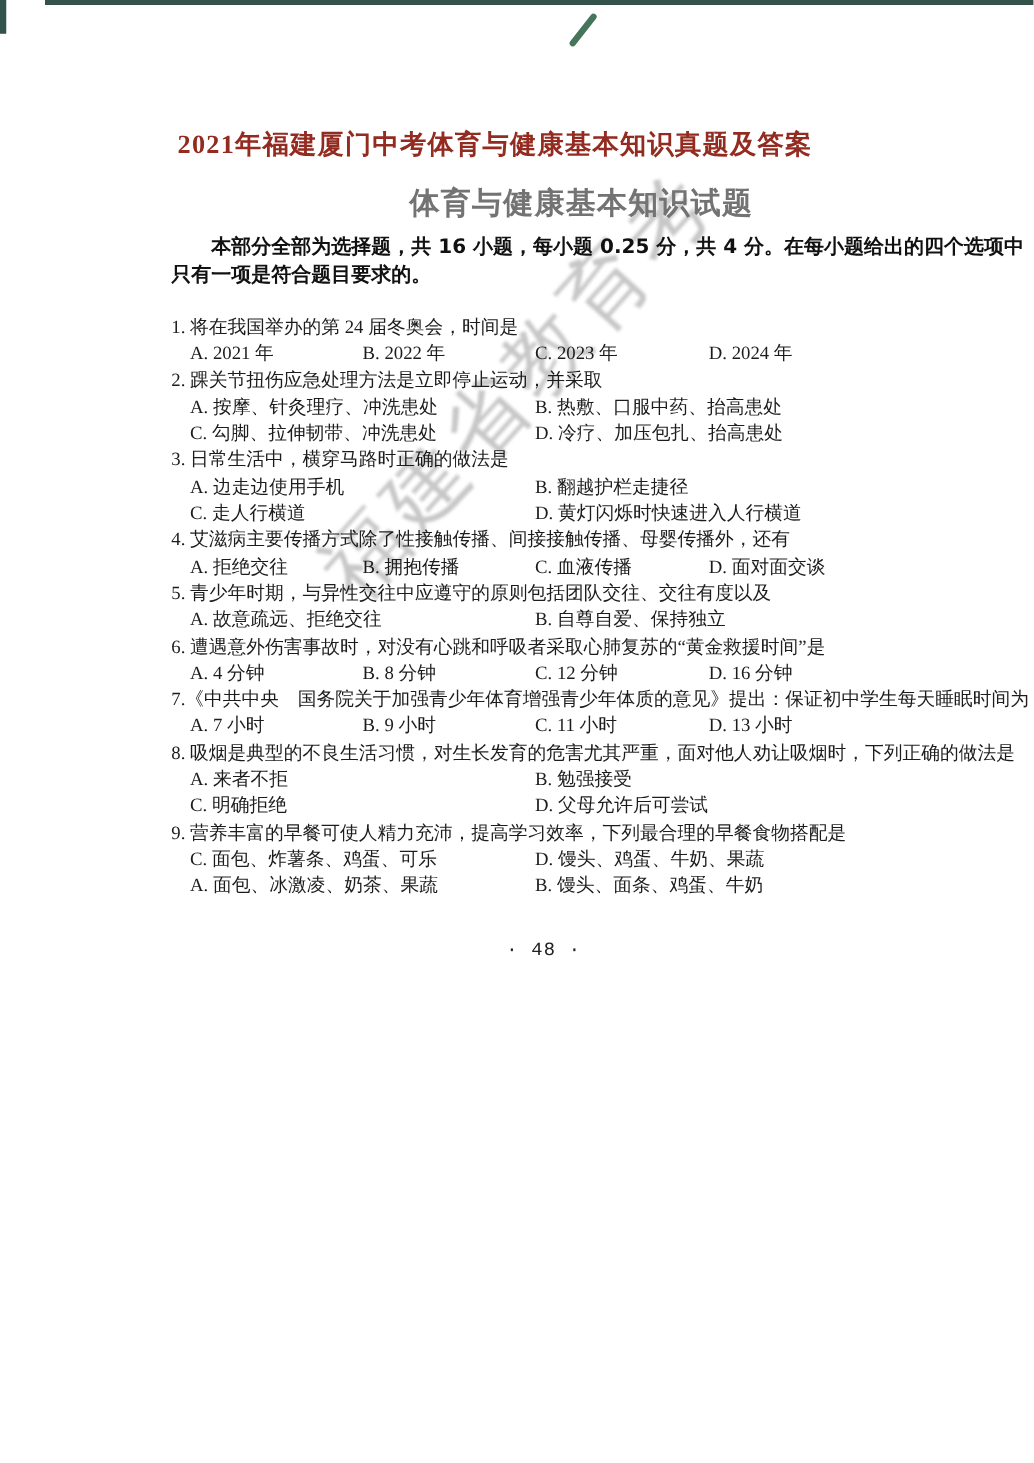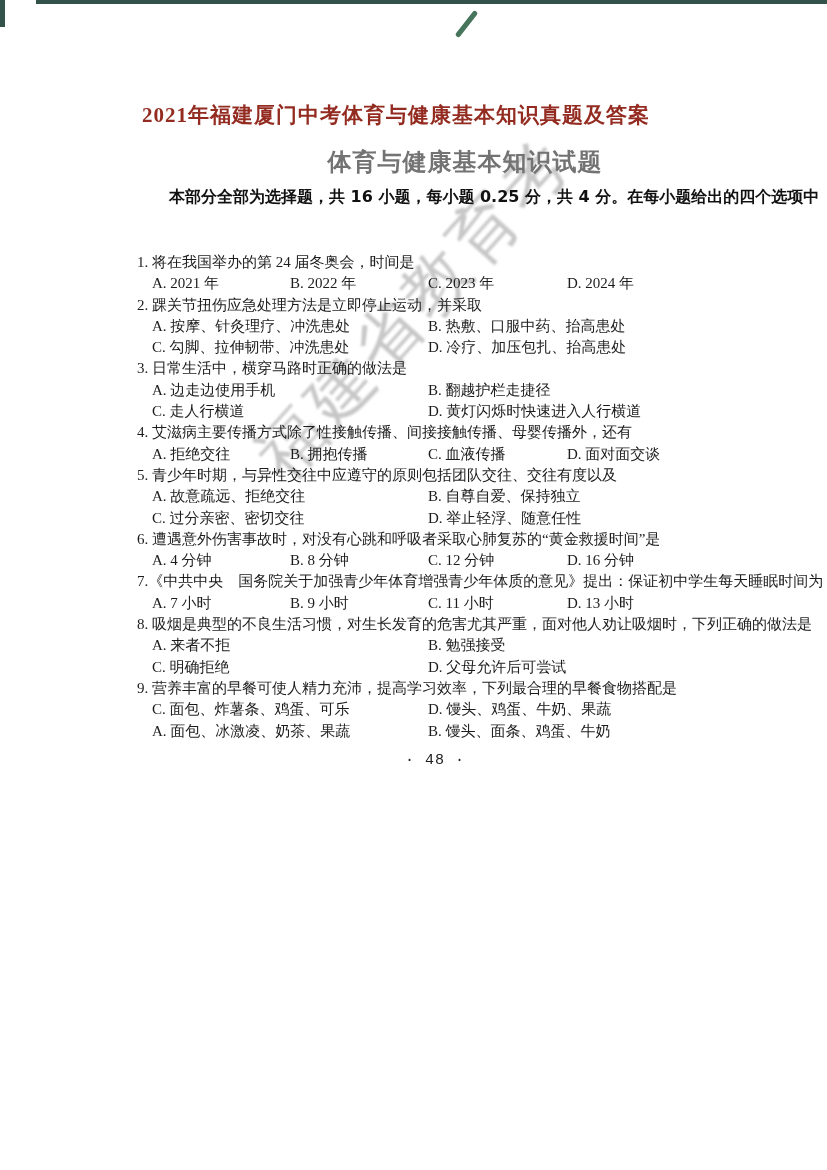--- a/index.html
+++ b/index.html
@@ -75,20 +75,21 @@
   <div class="watermark">福建省教育考</div>
 
   <div class="content">
 
     <div class="doc-title" style="color: rgb(147, 43, 32);">2021年福建厦门中考体育与健康基本知识真题及答案</div>
 
     <div class="exam-title">体育与健康基本知识试题</div>
 
     <div class="instructions">
       <div class="l1">本部分全部为选择题，共 16 小题，每小题 0.25 分，共 4 分。在每小题给出的四个选项中</div>
+      <div class="l2">只有一项是符合题目要求的。</div>
     </div>
 
     <div class="questions">
 
       <div>
         <div class="line">1. 将在我国举办的第 24 届冬奥会，时间是</div>
         <div class="line optrow">
           <span class="opt c1">A. 2021 年</span>
           <span class="opt c2">B. 2022 年</span>
           <span class="opt c3">C. 2023 年</span>
@@ -128,24 +129,20 @@
           <span class="opt c3">C. 血液传播</span>
           <span class="opt c4">D. 面对面交谈</span>
         </div>
       </div>
 
       <div>
         <div class="line">5. 青少年时期，与异性交往中应遵守的原则包括团队交往、交往有度以及</div>
         <div class="line optrow">
           <span class="opt c1">A. 故意疏远、拒绝交往</span>
           <span class="opt c3">B. 自尊自爱、保持独立</span>
-        </div>
-        <div class="line optrow">
-          <span class="opt c1">C. 过分亲密、密切交往</span>
-          <span class="opt c3">D. 举止轻浮、随意任性</span>
         </div>
       </div>
 
       <div>
         <div class="line">6. 遭遇意外伤害事故时，对没有心跳和呼吸者采取心肺复苏的“黄金救援时间”是</div>
         <div class="line optrow">
           <span class="opt c1">A. 4 分钟</span>
           <span class="opt c2">B. 8 分钟</span>
           <span class="opt c3">C. 12 分钟</span>
           <span class="opt c4">D. 16 分钟</span>

